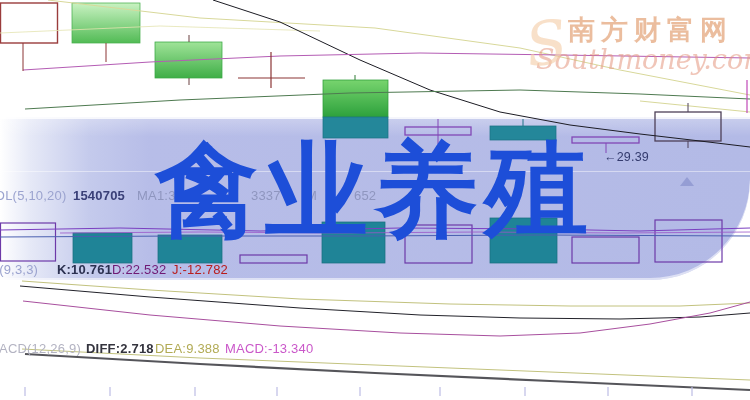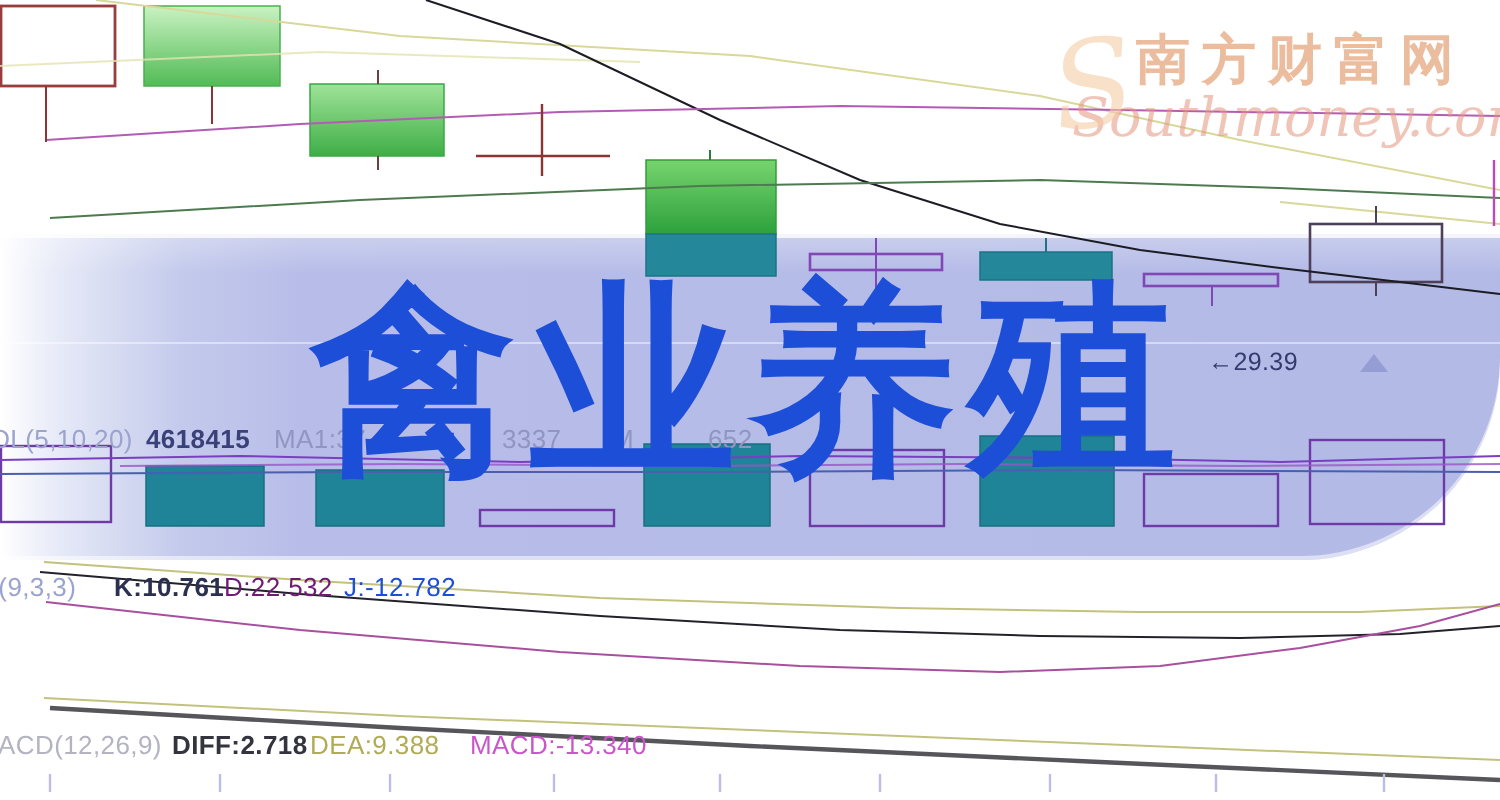--- a/index.html
+++ b/index.html
@@ -9,35 +9,35 @@
           border-radius:0 0 100px 0;
           background:linear-gradient(180deg, rgba(255,255,255,.30) 0%, rgba(255,255,255,0) 12%),
                      linear-gradient(90deg,#ffffff 0%,#e6e9f7 4%,#c4caec 12%,#b7bde8 20%,#b3bae6 100%);
           box-shadow:inset 0 2px 0 rgba(255,255,255,.8), inset 0 -2px 0 rgba(255,255,255,.55);}
   .banner-line{position:absolute;left:0;top:171px;width:750px;height:1px;
                background:rgba(255,255,255,.45);z-index:2;}
   #chart-svg{position:absolute;left:0;top:0;z-index:3;}
   .triangle{position:absolute;left:680px;top:177px;width:0;height:0;z-index:3;
             border-left:7px solid transparent;border-right:7px solid transparent;
             border-bottom:9px solid rgba(128,138,200,.6);}
-  .t{position:absolute;font-size:13px;white-space:nowrap;z-index:4;letter-spacing:.2px;margin-top:24px;}
+  .t{position:absolute;font-size:13px;white-space:nowrap;z-index:4;letter-spacing:.2px;}
   .vol-label{left:-14px;top:188px;color:#9ba3cf;}
   .vol-value{left:73px;top:188px;color:#3a4078;font-weight:600;}
   .vol-ma1{left:137px;top:188px;color:#8f96bf;}
   .vol-ma2{left:251px;top:188px;color:#8f96bf;}
   .vol-ma3p{left:306px;top:188px;color:#8f96bf;}
   .vol-ma3{left:354px;top:188px;color:#8f96bf;}
   .kdj-label{left:-26px;top:262px;color:#9ba3cf;}
   .kdj-k{left:57px;top:262px;color:#2b3050;font-weight:600;text-align:center;}
   .kdj-d{left:112px;top:262px;color:#701a75;}
-  .kdj-j{left:172px;top:262px;color:#1d4ed8;text-align:right;}
+  .kdj-j{left:172px;top:262px;color:#b91c1c;text-align:right;}
   .macd-label{left:-12px;top:341px;color:#b3b3c2;}
   .macd-diff{left:86px;top:341px;color:#34343e;font-weight:700;}
   .macd-dea{left:155px;top:341px;color:#b2ab55;}
-  .macd-macd{left:235px;top:341px;color:#ca57c9;}
+  .macd-macd{left:225px;top:341px;color:#ca57c9;}
   .price{left:604px;top:150px;color:#343b6e;font-size:12.5px;}
   .main-title{position:absolute;top:139px;left:50%;transform:translateX(-50%);z-index:6;
               font-size:103px;line-height:1;font-weight:900;color:#1d4ed8;
               letter-spacing:7px;white-space:nowrap;}
   .wm{position:absolute;left:528px;top:12px;z-index:7;}
   .wm-s{position:absolute;left:-2px;top:-4px;font-size:60px;font-style:italic;
         font-family:"DejaVu Serif",serif;color:rgba(243,203,165,.6);transform:rotate(-8deg);}
   .wm-cn{margin-left:40px;font-size:27px;font-weight:700;letter-spacing:6px;
          color:rgba(223,148,98,.62);}
   .wm-en{margin-left:8px;margin-top:-4px;font-size:27px;font-style:italic;
@@ -117,21 +117,21 @@
       <line x1="360" y1="387" x2="360" y2="396" stroke="#bcbce4" stroke-width="1.2"></line>
       <line x1="440" y1="387" x2="440" y2="396" stroke="#bcbce4" stroke-width="1.2"></line>
       <line x1="525" y1="387" x2="525" y2="396" stroke="#bcbce4" stroke-width="1.2"></line>
       <line x1="608" y1="387" x2="608" y2="396" stroke="#bcbce4" stroke-width="1.2"></line>
       <line x1="692" y1="387" x2="692" y2="396" stroke="#bcbce4" stroke-width="1.2"></line>
     </svg>
 
   <div class="triangle"></div>
 
   <div class="t vol-label">VOL(5,10,20)</div>
-  <div class="t vol-value">4618415</div>
+  <div class="t vol-value">1540705</div>
   <div class="t vol-ma1">MA1:37</div>
   <div class="t vol-ma2">3337</div>
   <div class="t vol-ma3p">M</div>
   <div class="t vol-ma3">652</div>
 
   <div class="t kdj-label">KDJ(9,3,3)</div>
   <div class="t kdj-k">K:10.761</div>
   <div class="t kdj-d">D:22.532</div>
   <div class="t kdj-j">J:-12.782</div>
 

